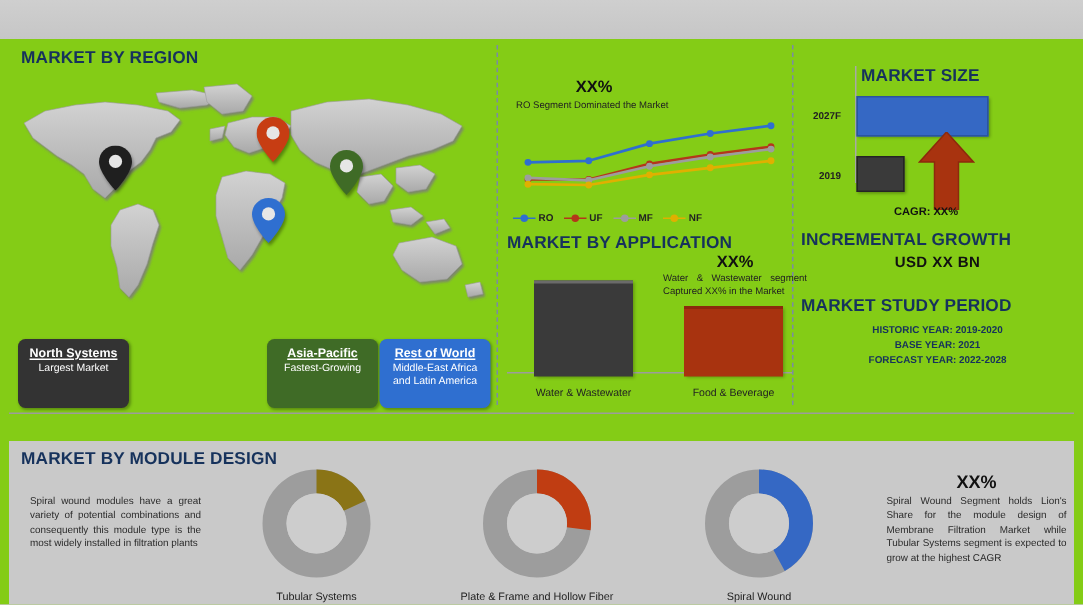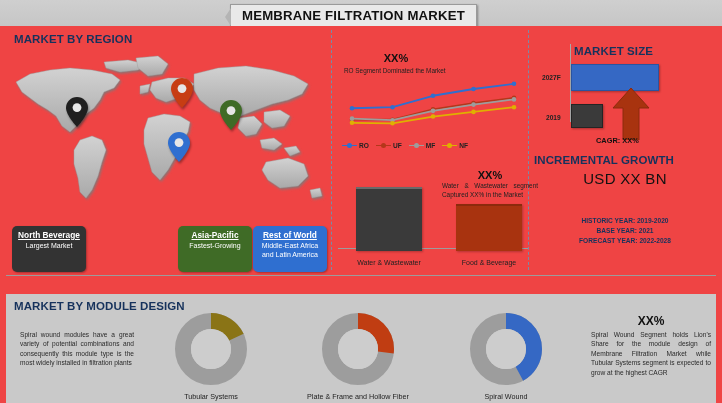--- a/index.html
+++ b/index.html
@@ -32,21 +32,21 @@
     border-top:9px solid transparent;border-bottom:9px solid transparent;
     border-right:6px solid #b4b4b4;
   }
   .title-plate span{
     font-size:13.2px;font-weight:bold;color:#111;letter-spacing:.2px;
     white-space:nowrap;
   }
   
   .body-area{
     position:absolute;left:0;top:26px;width:722px;height:377px;
-    background:#ef4444;
+    background:#84cc16;
   }
   .sec-title{
     color:#16325c;font-weight:bold;font-size:11.5px;letter-spacing:.1px;
     white-space:nowrap;
   }
   .vdash{
     position:absolute;width:0;border-left:1px dashed #7b8aa5;
   }
   .hline{
     position:absolute;height:0;border-top:1px solid #9c9c9c;
@@ -144,36 +144,33 @@
   }
 
   
   .ms-axis{position:absolute;left:36px;top:14px;width:0;height:78px;border-left:1px solid #a8a8a8;}
   .ms-bar{position:absolute;box-shadow:1px 1px 2px rgba(0,0,0,.3);}
   .ms-ylab{position:absolute;font-size:6.6px;color:#222;font-weight:bold;}
   .cagr-label{position:absolute;font-size:7.4px;color:#111;font-weight:bold;white-space:nowrap;}
   .inc-head{position:absolute;width:100%;text-align:left;}
   .inc-val{
     position:absolute;width:100%;text-align:center;
-    font-size:15px;font-weight:normal;color:#111;letter-spacing:.3px;
+    font-size:10px;font-weight:bold;color:#111;letter-spacing:.3px;
   }
   .period-list{
     position:absolute;width:100%;text-align:center;
     font-size:6.6px;line-height:9.6px;color:#16325c;font-weight:bold;
   }
 </style>
 </head>
 <body>
 
 <div id="page">
 
   <div class="header-band"></div>
-  <div class="title-plate">
-    <span>MEMBRANE FILTRATION MARKET</span>
-  </div>
 
   <div class="body-area">
 
     <div class="vdash" style="left:331px;top:4px;height:240px;"></div>
     <div class="vdash" style="left:528px;top:4px;height:240px;"></div>
     <div class="hline" style="left:6px;top:249px;width:710px;"></div>
 
     <div class="sec-title" style="position:absolute;left:14px;top:7px;">MARKET BY REGION</div>
 
     <div class="map-wrap">
@@ -237,21 +234,21 @@
       </div>
       <div class="pin" style="left:160px;top:80px;">
         <svg width="22" height="30" viewBox="0 0 22 30">
             <path d="M11,0 C5,0 0,4.8 0,10.8 C0,18.4 11,30 11,30 C11,30 22,18.4 22,10.8 C22,4.8 17,0 11,0 Z" fill="#2f6fd0"></path>
             <circle cx="11" cy="10.6" r="4.4" fill="#e6e6e6"></circle>
           </svg>
       </div>
     </div>
 
     <div class="region-card" style="left:12px;background:#333333;">
-      <span class="rname">North Beverage</span>
+      <span class="rname">North Systems</span>
       <span class="rsub">Largest Market</span>
     </div>
     <div class="region-card" style="left:178px;background:#3f6b26;">
       <span class="rname">Asia-Pacific</span>
       <span class="rsub">Fastest-Growing</span>
     </div>
     <div class="region-card" style="left:253px;background:#2f6fd0;">
       <span class="rname">Rest of World</span>
       <span class="rsub">Middle-East Africa and Latin America</span>
     </div>
@@ -316,20 +313,21 @@
           <span class="legend-mark">
               <i style="background:#e0b000"></i>
               <b style="background:#e0b000"></b>
             </span>
           <span>NF</span>
         </div>
       </div>
     </div>
 
     <div style="position:absolute;left:338px;top:130px;width:190px;height:112px;">
+      <div class="sec-title" style="position:absolute;left:0;top:0;">MARKET BY APPLICATION</div>
 
       <div class="app-note">
         <span class="xx">XX%</span>
         <p>Water &amp; Wastewater segment Captured XX% in the Market</p>
       </div>
 
       <div class="hline" style="left:0;top:92px;width:190px;"></div>
 
       <div class="appbar" style="left:18px;height:62px;background:#3a3a3a;border-top:2px solid #6a6a6a;"></div>
       <div class="appbar" style="left:118px;height:45px;background:#a8330f;border-top:2px solid #8c2a0c;"></div>
@@ -350,20 +348,21 @@
       <div class="ms-bar" style="left:37px;top:74px;width:30px;height:22px;background:#3a3a3a;border:1px solid #242424;"></div>
 
       <svg width="38" height="52" viewBox="0 0 38 52" style="position:absolute;left:78px;top:58px;">
         <path d="M19,0 L37,20 L27,20 L27,52 L11,52 L11,20 L1,20 Z" fill="#a8330f" stroke="#8c2a0c" stroke-width="1"></path>
       </svg>
       <div class="cagr-label" style="left:62px;top:106px;text-align:center;">CAGR: XX%</div>
 
       <div class="inc-head sec-title" style="left:0;top:124px;">INCREMENTAL GROWTH</div>
       <div class="inc-val" style="left:0;top:140px;">USD XX BN</div>
 
+      <div class="inc-head sec-title" style="left:0;top:168px;">MARKET STUDY PERIOD</div>
       <div class="period-list" style="left:0;top:186px;">HISTORIC YEAR: 2019-2020</div>
       <div class="period-list" style="left:0;top:196px;">BASE YEAR: 2021</div>
       <div class="period-list" style="left:0;top:206px;">FORECAST YEAR: 2022-2028</div>
     </div>
 
     <div class="module-panel">
       <div class="sec-title" style="position:absolute;left:8px;top:6px;">MARKET BY MODULE DESIGN</div>
 
       <div class="mod-note">Spiral wound modules have a great variety of potential combinations and consequently this module type is the most widely installed in filtration plants</div>
 

